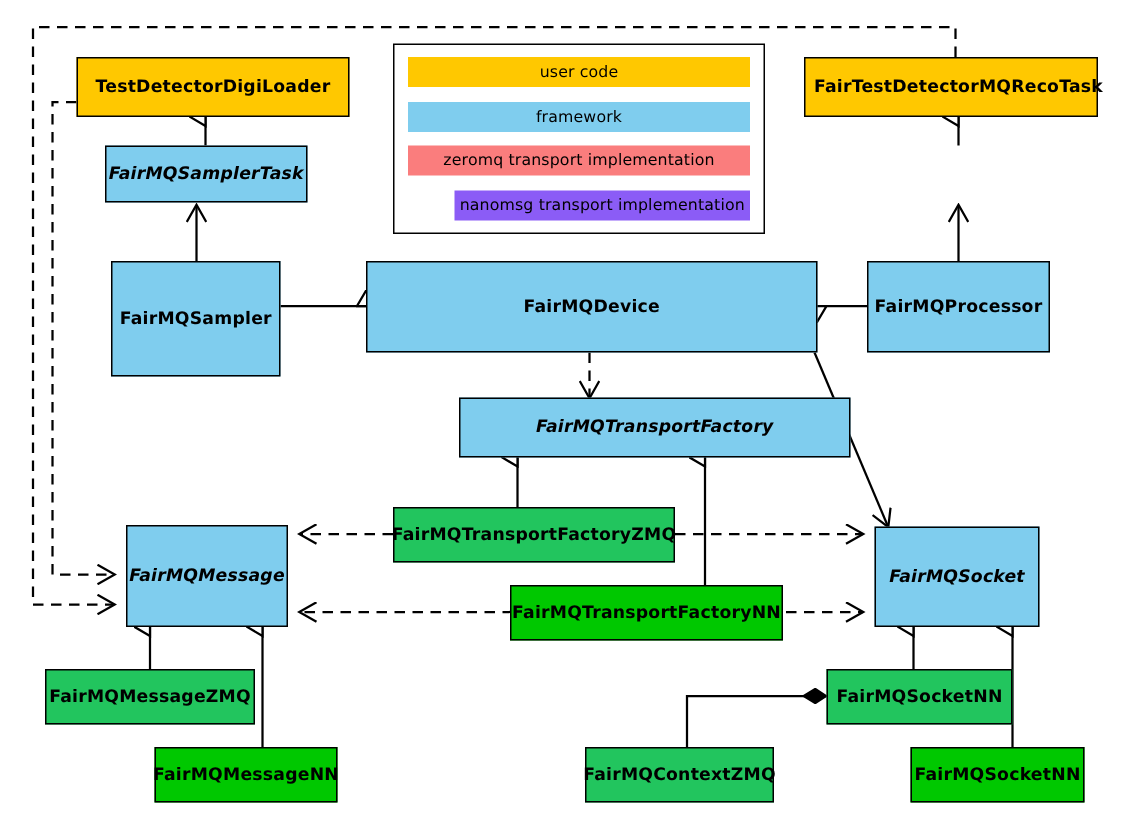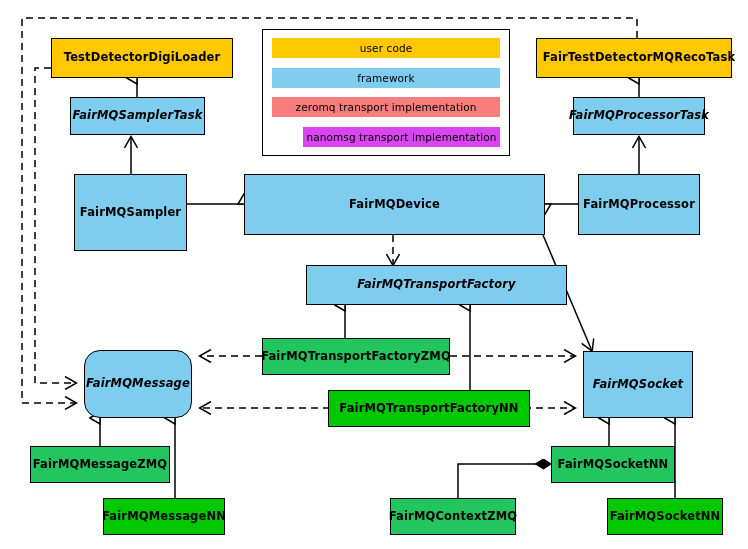--- a/index.html
+++ b/index.html
@@ -179,40 +179,37 @@
   <div id="legend">
     <div class="legend-row" style="background:#ffc800;">
       <span>user code</span>
     </div>
     <div class="legend-row" style="background:#7fcdee;">
       <span>framework</span>
     </div>
     <div class="legend-row" style="background:#fa7d7d;">
       <span>zeromq transport implementation</span>
     </div>
-    <div class="legend-row" style="background:#d946ef;margin-left:31px;">
+    <div class="legend-row" style="background:#8b5cf6;margin-left:31px;">
       <span>nanomsg transport implementation</span>
     </div>
   </div>
 
   <div class="node c-user" style="left:51px; top:38px; width:182px; height:40px;">
     <span>TestDetectorDigiLoader</span>
   </div>
 
   <div class="node c-user" style="left:536px; top:38px; width:196px; height:40px;padding-left:14px;">
     <span>FairTestDetectorMQRecoTask</span>
   </div>
 
   <div class="node c-framework abstract" style="left:70px; top:97px; width:135px; height:38px;">
     <span>FairMQSamplerTask</span>
   </div>
 
-  <div class="node c-framework abstract" style="left:573px; top:97px; width:132px; height:38px;">
-    <span>FairMQProcessorTask</span>
-  </div>
 
   <div class="node c-framework" style="left:74px; top:174px; width:113px; height:77px;">
     <span>FairMQSampler</span>
   </div>
 
   <div class="node c-framework" style="left:244px; top:174px; width:301px; height:61px;">
     <span>FairMQDevice</span>
   </div>
 
   <div class="node c-framework" style="left:578px; top:174px; width:122px; height:61px;">
@@ -220,25 +217,25 @@
   </div>
 
   <div class="node c-framework abstract" style="left:262px; top:265px; width:261px; height:40px;margin-left:44px;">
     <span>FairMQTransportFactory</span>
   </div>
 
   <div class="node c-zmq" style="left:262px; top:338px; width:188px; height:37px;">
     <span>FairMQTransportFactoryZMQ</span>
   </div>
 
-  <div class="node c-nn" style="left:328px; top:390px; width:202px; height:37px;">
+  <div class="node c-nn" style="left:340px; top:390px; width:182px; height:37px;">
     <span>FairMQTransportFactoryNN</span>
   </div>
 
-  <div class="node c-framework abstract" style="left:84px; top:350px; width:108px; height:68px;border-radius:16px;">
+  <div class="node c-framework abstract" style="left:84px; top:350px; width:108px; height:68px;">
     <span>FairMQMessage</span>
   </div>
 
   <div class="node c-framework abstract" style="left:583px; top:351px; width:110px; height:67px;">
     <span>FairMQSocket</span>
   </div>
 
   <div class="node c-zmq" style="left:30px; top:446px; width:140px; height:37px;">
     <span>FairMQMessageZMQ</span>
   </div>

